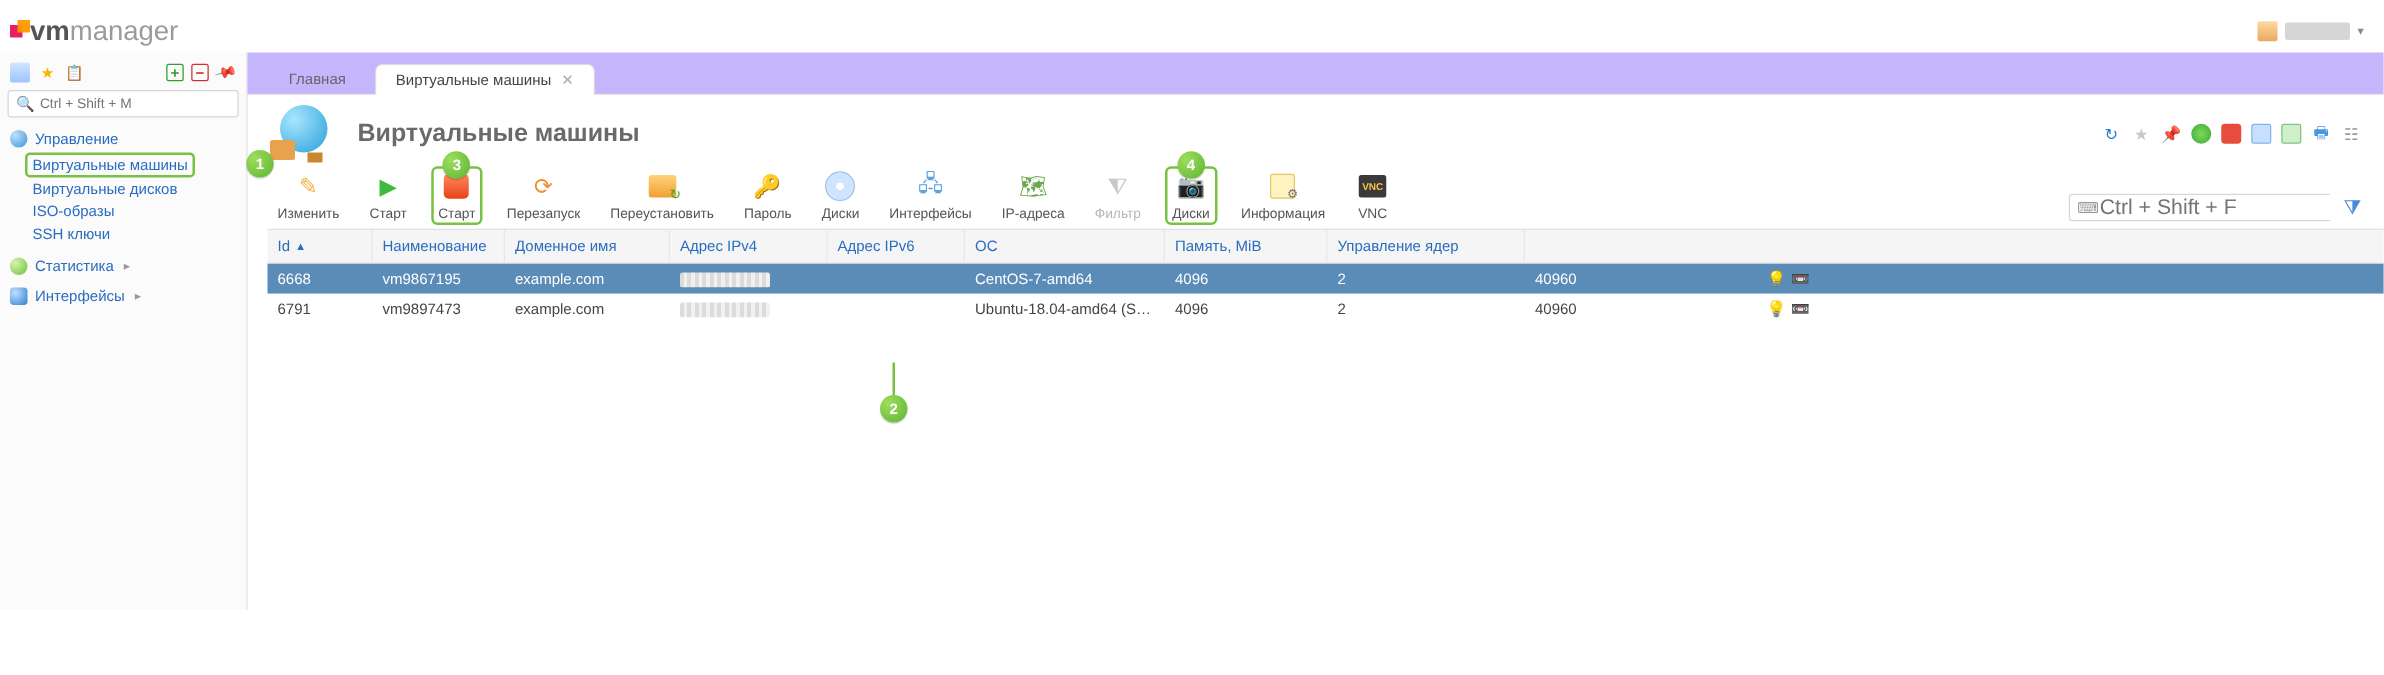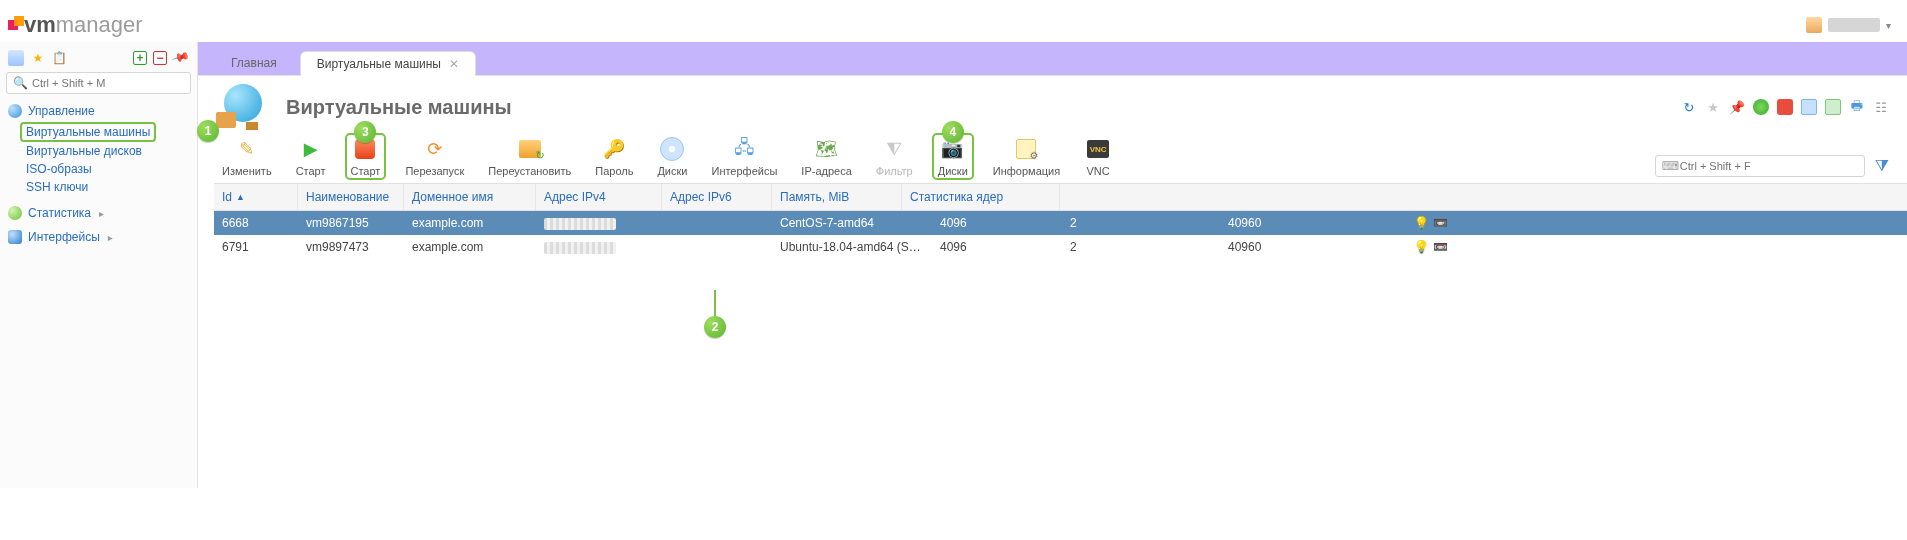--- a/index.html
+++ b/index.html
@@ -92,21 +92,21 @@
 .ic-ip { color: #6aa850; font-size: 18px; }
 .ic-filter { color: #c8c8c8; font-size: 18px; }
 .ic-snap { color: #4a90d9; font-size: 20px; }
 .ic-info { background: #fff3c0; border: 1px solid #e2c867; width: 20px; height: 20px; border-radius: 2px; position: relative; }
 .ic-info::after { content: "⚙"; position: absolute; right: -3px; bottom: -3px; font-size: 10px; color: #777; }
 .ic-vnc { background: #3a3a3a; color: #f5c242; width: 22px; height: 18px; font-size: 8px; font-weight: bold; display: flex; align-items: center; justify-content: center; border-radius: 2px; }
 
 .filter-row { display: flex; align-items: center; gap: 10px; }
 .filter-box { display: flex; align-items: center; gap: 4px; border: 1px solid #d6d6d6; border-radius: 3px; padding: 2px 6px; height: 22px; background: #fff; width: 210px; }
 .filter-box .fic { color: #999; width: 14px; display: flex; align-items: center; }
-.filter-box input { border: none; outline: none; font-size: 11px; flex: 1; color: #555; }
+.filter-box input { border: none; outline: none; font-size: 17px; flex: 1; color: #555; }
 .funnel { color: #4a8bd6; font-size: 16px; }
 
 .table { width: calc(100% - 16px); margin: 0 0 0 16px; }
 .thead { display: flex; background: #f5f5f5; border-top: 1px solid #e1e1e1; border-bottom: 1px solid #e1e1e1; }
 .th { padding: 6px 8px; font-size: 12px; color: #2a6dbf; border-right: 1px solid #e7e7e7; cursor: pointer; display: flex; align-items: center; gap: 4px; }
 .th .sort { font-size: 9px; color: #2a6dbf; }
 .tbody .tr { display: flex; height: 24px; align-items: center; font-size: 12px; position: relative; }
 .tbody .tr.selected { background: #5b8bb7; color: #fff; }
 .tbody .tr:not(.selected) { background: #fff; color: #444; }
 .td { padding: 0 8px; overflow: hidden; white-space: nowrap; text-overflow: ellipsis; }
@@ -305,22 +305,23 @@
       <div class="table">
         <div class="thead">
           <div class="th c-id">
               <span>Id</span>
               <span class="sort">▲</span>
             </div>
           <div class="th c-name">Наименование</div>
           <div class="th c-dom">Доменное имя</div>
           <div class="th c-ip4">Адрес IPv4</div>
           <div class="th c-ip6">Адрес IPv6</div>
+          <div class="th c-os">ОС</div>
           <div class="th c-mem">Память, MiB</div>
-          <div class="th c-cores">Статистика ядер</div>
+          <div class="th c-cores">Управление ядер</div>
         </div>
         <div class="tbody">
           <div class="tr selected">
             <div class="td c-id">6668</div>
             <div class="td c-name">vm9867195</div>
             <div class="td c-dom">example.com</div>
             <div class="td c-ip4"><span class="ipblur"></span></div>
             <div class="td c-ip6"></div>
             <div class="td c-os">CentOS-7-amd64</div>
             <div class="td c-mem">4096</div>

